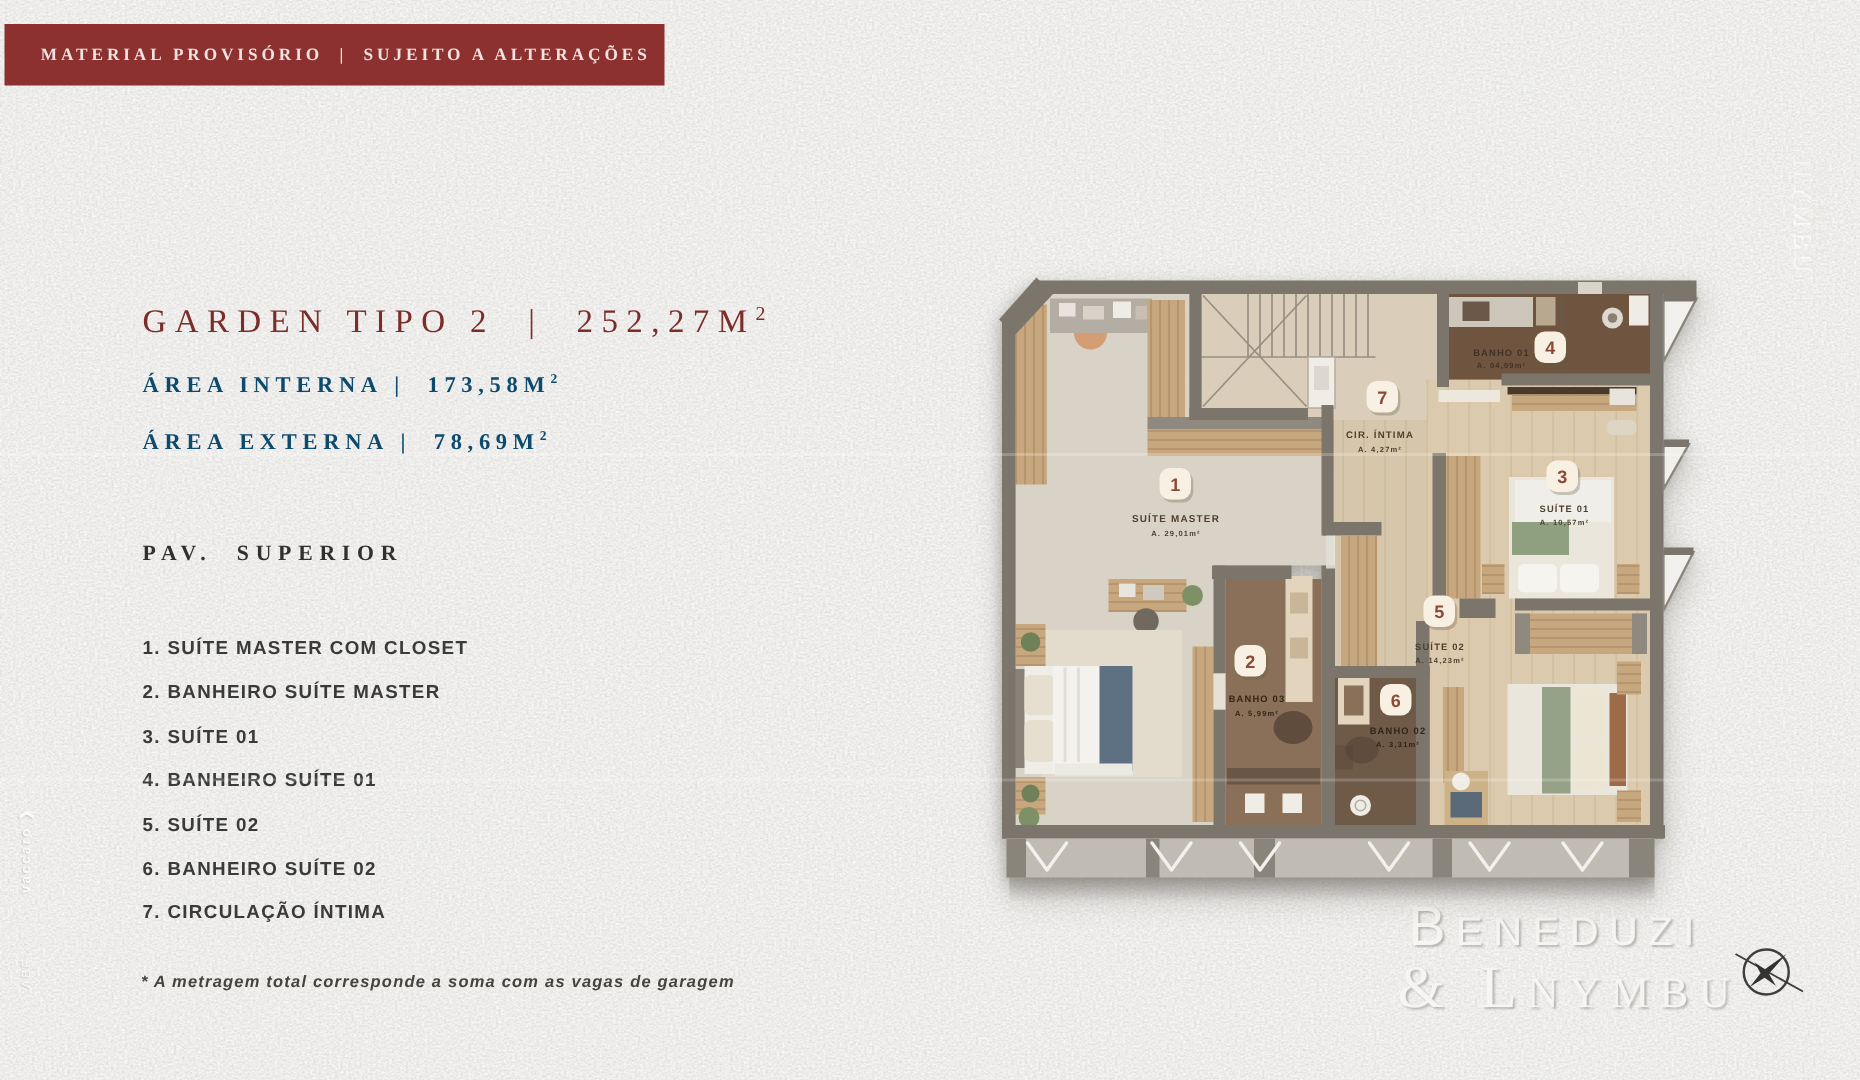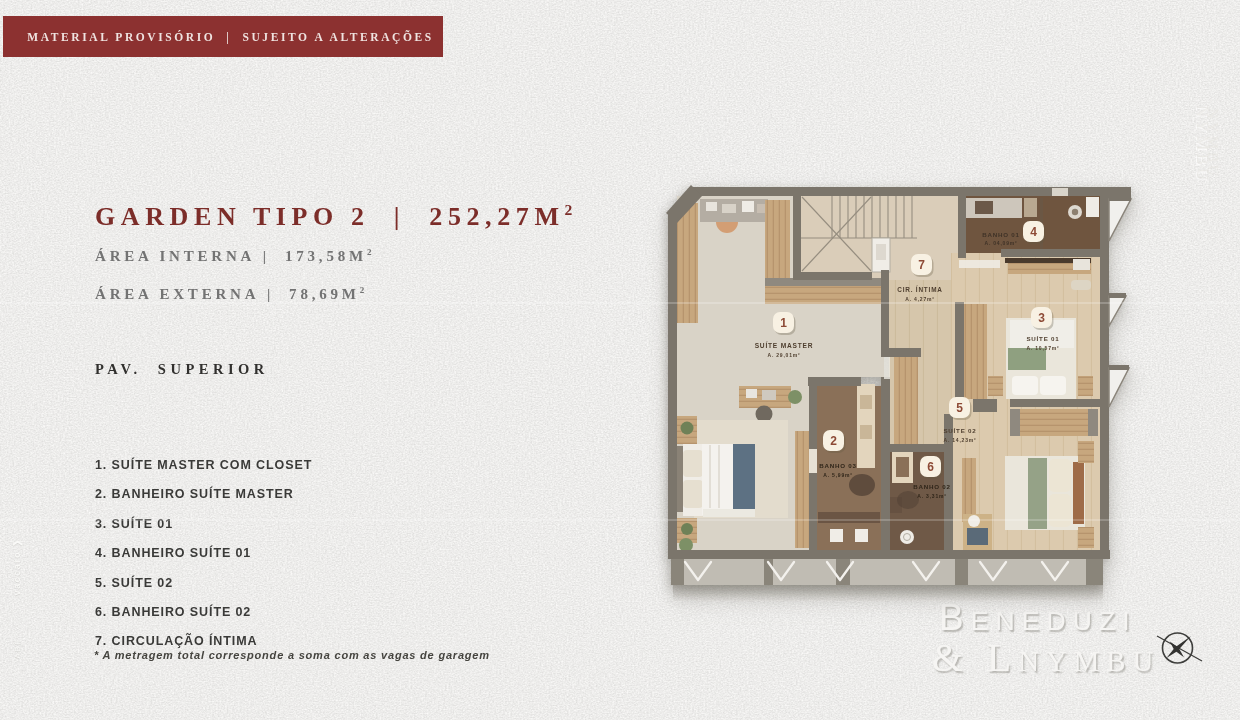--- a/index.html
+++ b/index.html
@@ -4,28 +4,28 @@
 <style>
   html,body{margin:0;padding:0;}
   body{width:1240px;height:720px;overflow:hidden;position:relative;
        background:#eeedea;font-family:"Liberation Sans",sans-serif;}
   .abs{position:absolute;}
   #noise{position:absolute;left:0;top:0;width:1240px;height:720px;pointer-events:none;}
   #banner{left:3px;top:16px;width:440px;height:41px;background:#8c3130;
           display:flex;align-items:center;justify-content:center;}
   #banner span{font-family:"Liberation Serif",serif;font-weight:bold;font-size:11.5px;
           color:#efe3e0;letter-spacing:2.6px;white-space:nowrap;padding-left:15px;}
-  #title{left:95px;top:201px;font-family:"Liberation Serif",serif;font-weight:bold;
-         font-size:26px;color:#7c2d29;letter-spacing:5.6px;white-space:nowrap;}
+  #title{left:95px;top:201px;font-family:"Liberation Serif",serif;font-weight:normal;
+         font-size:22px;color:#7c2d29;letter-spacing:5.6px;white-space:nowrap;}
   .area{left:95px;font-family:"Liberation Serif",serif;font-weight:bold;font-size:15px;
-        color:#737373;letter-spacing:3.8px;white-space:nowrap;}
+        color:#0c4a6e;letter-spacing:3.8px;white-space:nowrap;}
   #pav{left:95px;top:361px;font-family:"Liberation Serif",serif;font-weight:bold;
        font-size:14.5px;color:#31302e;letter-spacing:4.5px;text-align:right;}
   #list{left:95px;top:418px;font-size:12.5px;font-weight:bold;color:#3a3a38;
-        letter-spacing:0.9px;line-height:29.4px;white-space:nowrap;margin-top:33px;}
+        letter-spacing:0.9px;line-height:29.4px;white-space:nowrap;}
   #foot{left:94px;top:649px;font-size:11px;font-weight:bold;color:#45443f;letter-spacing:0.8px;font-style:italic;}
   .sup{font-size:60%;vertical-align:super;letter-spacing:2px;}
   #brand1{left:939px;top:597px;width:234px;text-align:left;font-family:Liberation Sans, sans-serif;
           font-size:37px;color:#f6f5f3;letter-spacing:7px;white-space:nowrap;
           text-shadow:1.5px 1.5px 1.5px rgba(140,138,132,.55);}
   #brand2{left:929px;top:634px;width:234px;text-align:center;font-family:"Liberation Serif",serif;
           font-size:40px;color:#f6f5f3;letter-spacing:7px;white-space:nowrap;
           text-shadow:1.5px 1.5px 1.5px rgba(140,138,132,.55);}
   .bsm{font-size:72%;}
   #wm-right{left:1192px;top:105px;writing-mode:vertical-rl;font-family:"Liberation Serif",serif;

